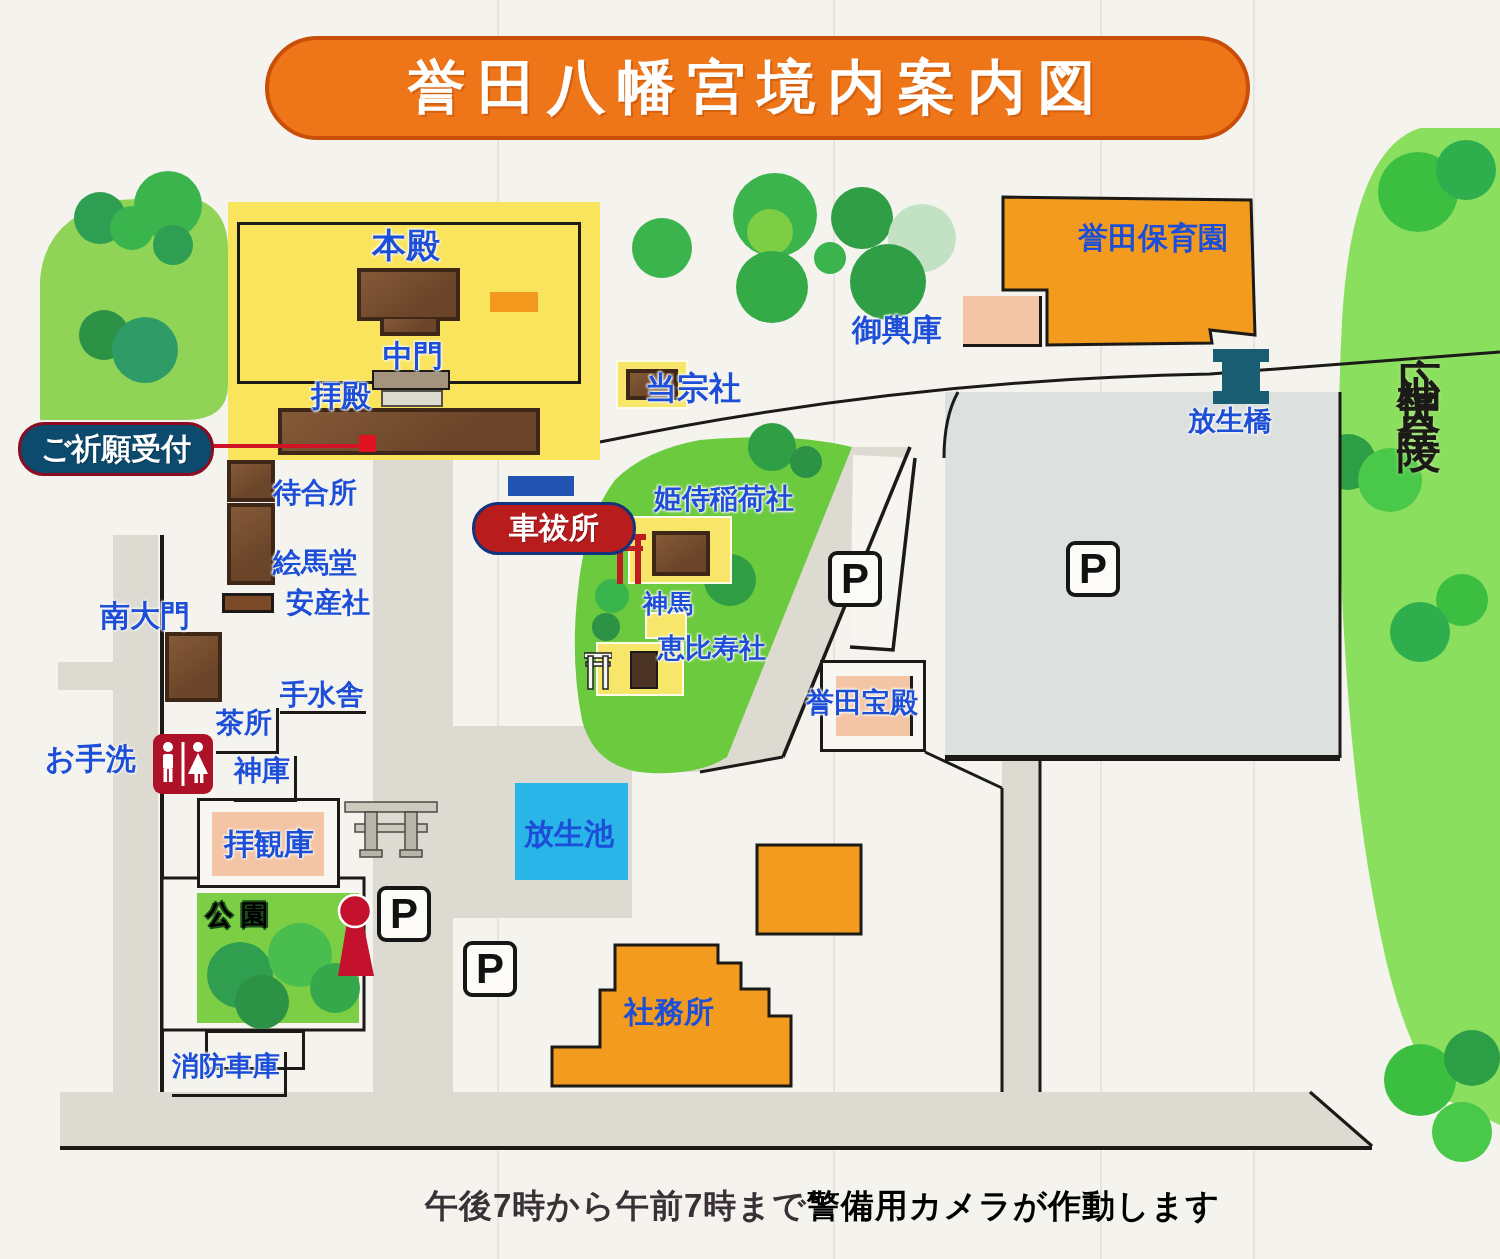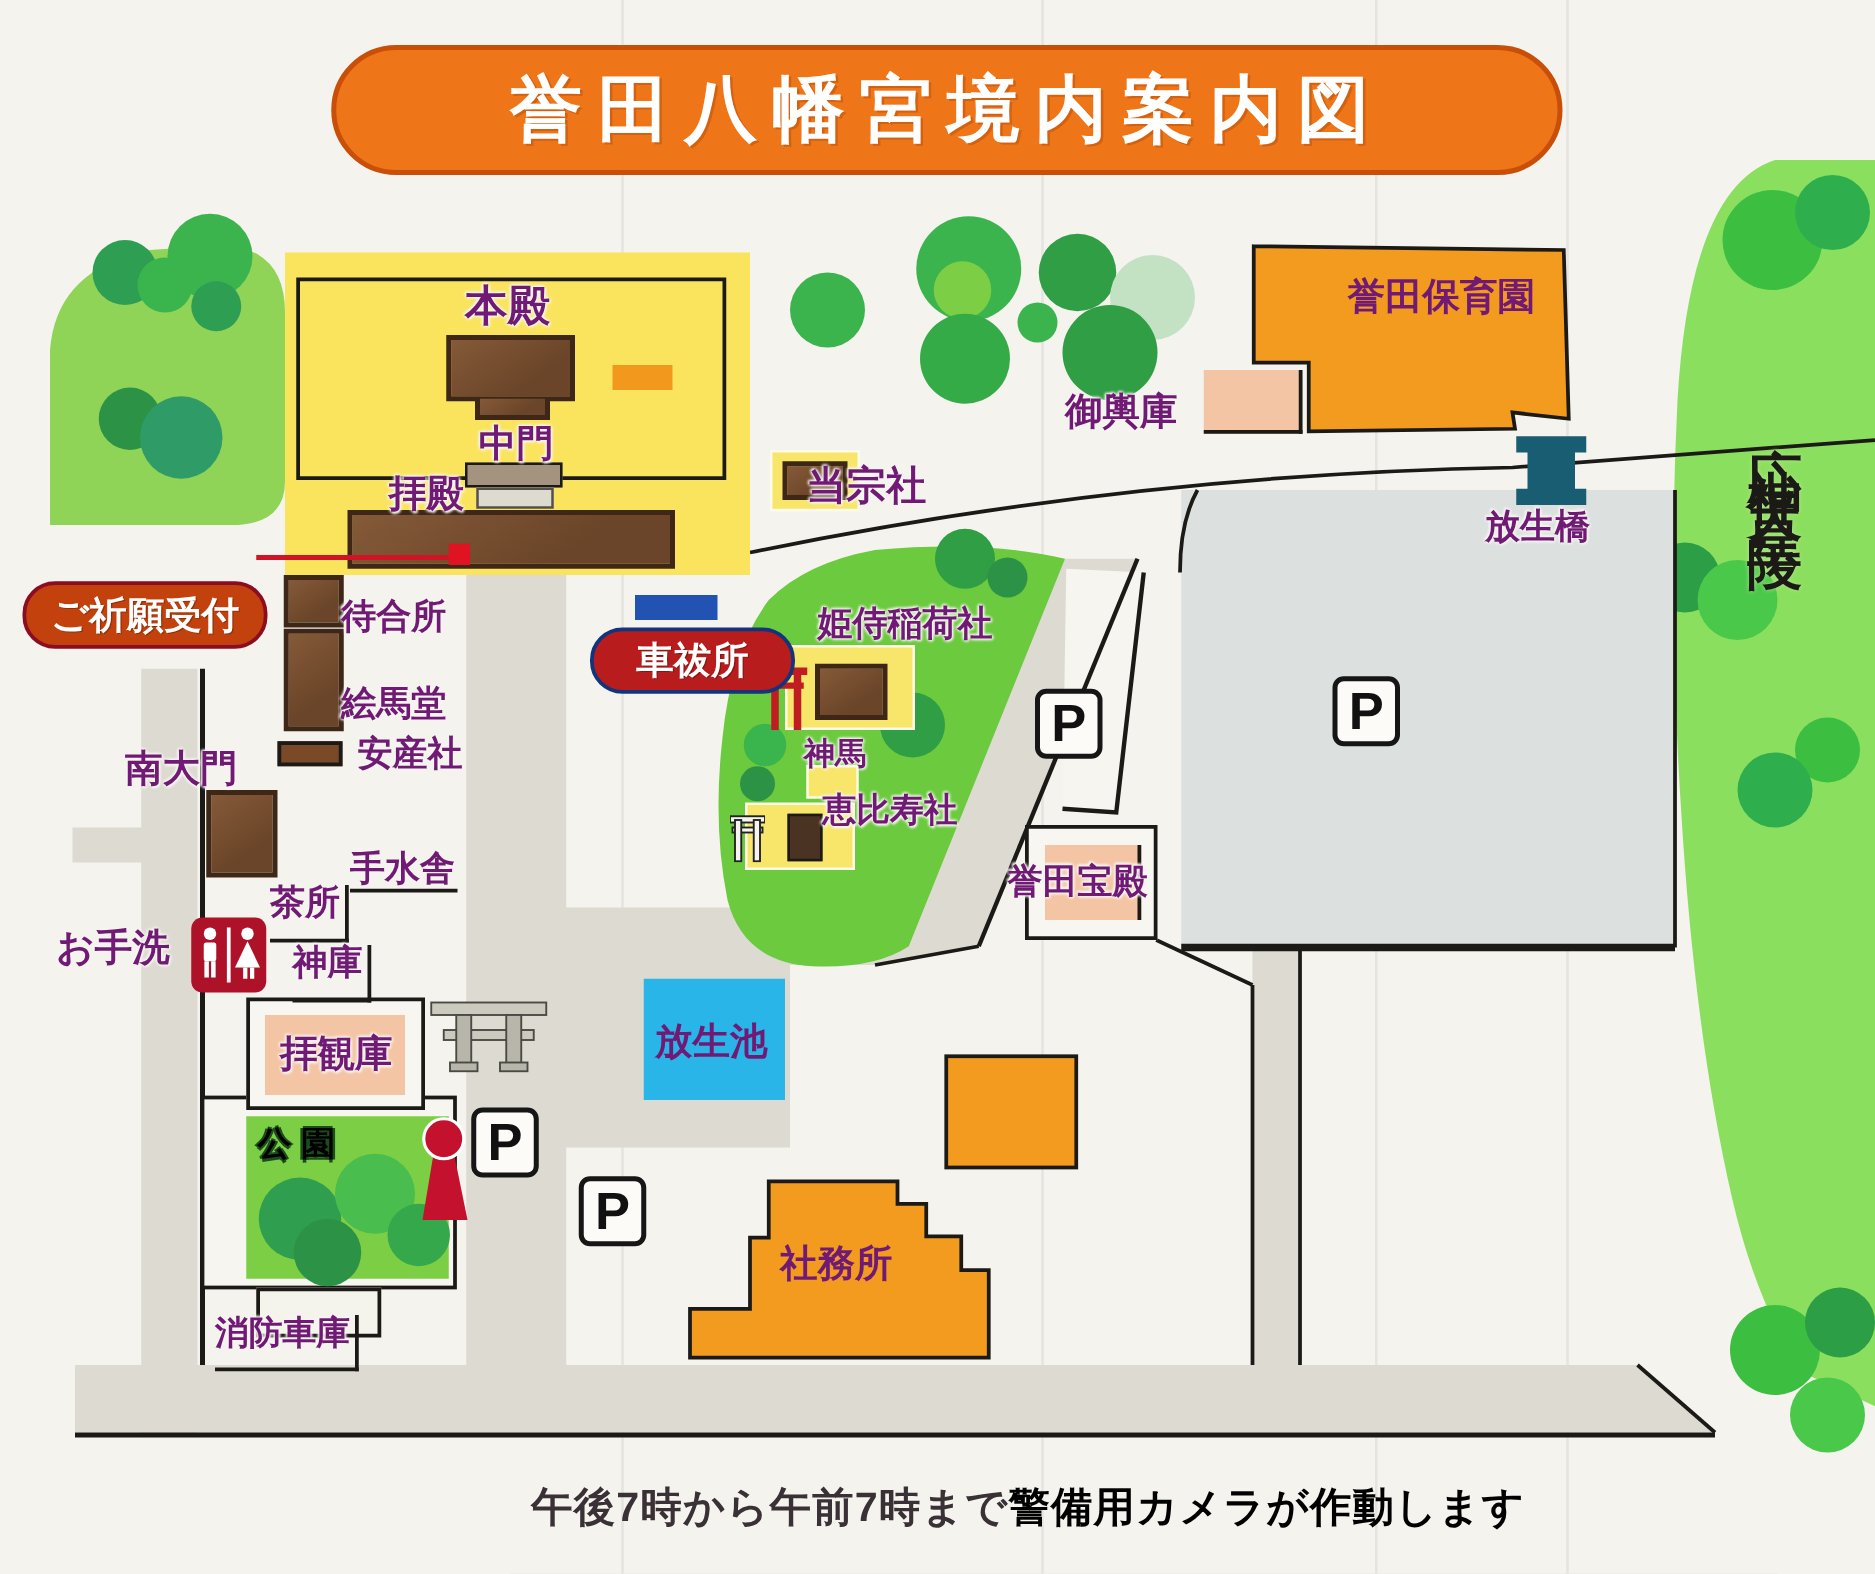--- a/index.html
+++ b/index.html
@@ -4,31 +4,31 @@
 <style>
   html,body{margin:0;padding:0;background:#e8e7e2;}
   #map{
     position:relative; width:1500px; height:1259px; overflow:hidden;
     background:#f4f3ee;
     font-family:"Liberation Sans","DejaVu Sans",sans-serif;
   }
   .abs{position:absolute;}
   .crease{position:absolute;top:0;width:2px;height:1259px;background:rgba(100,100,100,.10);}
   .lbl{
-    position:absolute; font-weight:bold; color:#701a75; white-space:nowrap; line-height:1.05;
+    position:absolute; font-weight:bold; color:#1d4ed8; white-space:nowrap; line-height:1.05;
     text-shadow:0 0 3px #f6f5f0,0 0 3px #f6f5f0,1px 1px 2px #f6f5f0,-1px -1px 2px #f6f5f0;
   }
   .lead-br{border-bottom:3px solid #1c1a17;border-right:3px solid #1c1a17;padding:0 4px 14px 0;font-family:Liberation Serif, serif;}
   .lead-b{border-bottom:3px solid #1c1a17;padding:0 2px 2px 0;}
   .pill{
     position:absolute; display:flex; align-items:center; justify-content:center;
     color:#fff; font-weight:bold; border-radius:26px; white-space:nowrap;
     text-shadow:1px 1px 0 rgba(0,0,0,.25);
   }
-  .pill-red{background:#c2410c;border:3px solid #8d0d20;margin-top:43px;}
+  .pill-red{background:#0c4a6e;border:3px solid #8d0d20;}
   .pill-blue{background:#b91c1c;border:3px solid #12347c;}
   
   .bbrown{background:linear-gradient(145deg,#845a38,#6b4529 70%);border:4px solid #3f2718;box-sizing:border-box;}
   .ybox{background:#f7e66a;box-shadow:0 0 0 2px #fdfbe9;}
   .whitebox{background:#f7f6f1;border:3px solid #1c1a17;box-sizing:border-box;}
   .salmon{background:#f4c5a4;}
   .p-sign{
     position:absolute;width:54px;height:56px;background:#fcfbf8;border:4px solid #161616;
     border-radius:9px;box-sizing:border-box;display:flex;align-items:center;justify-content:center;
     font-weight:bold;font-size:42px;color:#111;font-family:"Liberation Sans",sans-serif;
@@ -274,21 +274,21 @@
   <div class="lbl" style="left:224px;top:828px;font-size:30px;">拝観庫</div>
   <div class="lbl koen-txt" style="left:206px;top:901px;font-size:27px;letter-spacing:8px;">公園</div>
   <div class="lbl lead-br" style="left:172px;top:1052px;font-size:27px;">消防車庫</div>
   <div class="lbl" style="left:645px;top:331px;font-size:32px;margin-top:41px;">当宗社</div>
   <div class="lbl" style="left:654px;top:484px;font-size:28px;">姫侍稲荷社</div>
   <div class="lbl" style="left:643px;top:590px;font-size:25px;">神馬</div>
   <div class="lbl" style="left:658px;top:634px;font-size:27px;">恵比寿社</div>
   <div class="lbl" style="left:852px;top:314px;font-size:30px;">御輿庫</div>
   <div class="lbl" style="left:1048px;top:222px;width:210px;text-align:center;font-size:30px;text-shadow:none;">誉田保育園</div>
   <div class="lbl" style="left:1188px;top:406px;font-size:28px;">放生橋</div>
-  <div class="lbl" style="left:806px;top:690px;font-size:28px;">誉田宝殿</div>
+  <div class="lbl" style="left:806px;top:690px;font-size:28px;font-family:Liberation Mono, monospace;">誉田宝殿</div>
   <div class="lbl" style="left:524px;top:818px;font-size:30px;text-shadow:none;">放生池</div>
   <div class="lbl" style="left:624px;top:996px;font-size:30px;text-shadow:none;">社務所</div>
   <div class="lbl" id="ojin-lbl" style="left:1396px;top:322px;">応神天皇陵</div>
 
   <div class="abs" id="notice">
     <span class="t1">午後7時から午前7時まで</span><span class="t2">警備用カメラが作動します</span>
   </div>
 
 </div>
 

